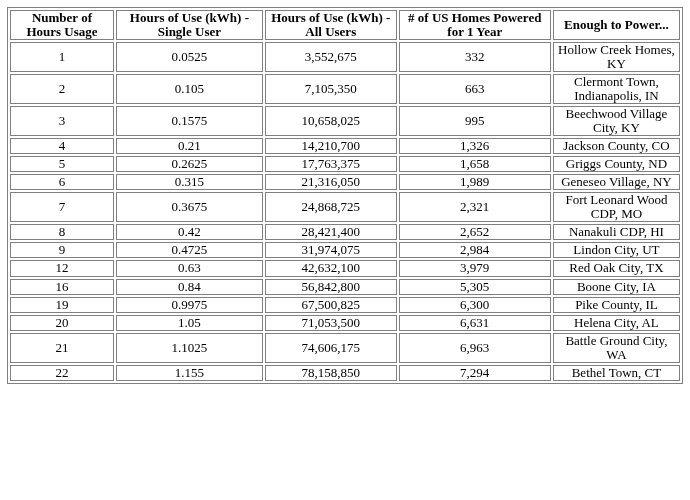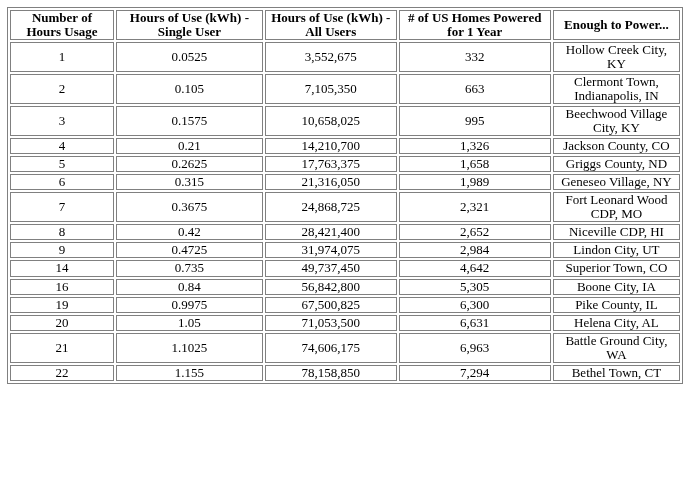--- a/index.html
+++ b/index.html
@@ -57,21 +57,21 @@
       <th># of US Homes Powered for 1 Year</th>
       <th>Enough to Power...</th>
     </tr>
   </thead>
   <tbody id="table-body">
       <tr>
         <td>1</td>
         <td>0.0525</td>
         <td>3,552,675</td>
         <td>332</td>
-        <td>Hollow Creek City, KY</td>
+        <td>Hollow Creek Homes, KY</td>
       </tr>
       <tr>
         <td>2</td>
         <td>0.105</td>
         <td>7,105,350</td>
         <td>663</td>
         <td>Clermont Town, Indianapolis, IN</td>
       </tr>
       <tr>
         <td>3</td>
@@ -106,35 +106,35 @@
         <td>0.3675</td>
         <td>24,868,725</td>
         <td>2,321</td>
         <td>Fort Leonard Wood CDP, MO</td>
       </tr>
       <tr>
         <td>8</td>
         <td>0.42</td>
         <td>28,421,400</td>
         <td>2,652</td>
-        <td>Niceville CDP, HI</td>
+        <td>Nanakuli CDP, HI</td>
       </tr>
       <tr>
         <td>9</td>
         <td>0.4725</td>
         <td>31,974,075</td>
         <td>2,984</td>
         <td>Lindon City, UT</td>
       </tr>
       <tr>
-        <td>14</td>
-        <td>0.735</td>
-        <td>49,737,450</td>
-        <td>4,642</td>
-        <td>Superior Town, CO</td>
+        <td>12</td>
+        <td>0.63</td>
+        <td>42,632,100</td>
+        <td>3,979</td>
+        <td>Red Oak City, TX</td>
       </tr>
       <tr>
         <td>16</td>
         <td>0.84</td>
         <td>56,842,800</td>
         <td>5,305</td>
         <td>Boone City, IA</td>
       </tr>
       <tr>
         <td>19</td>

